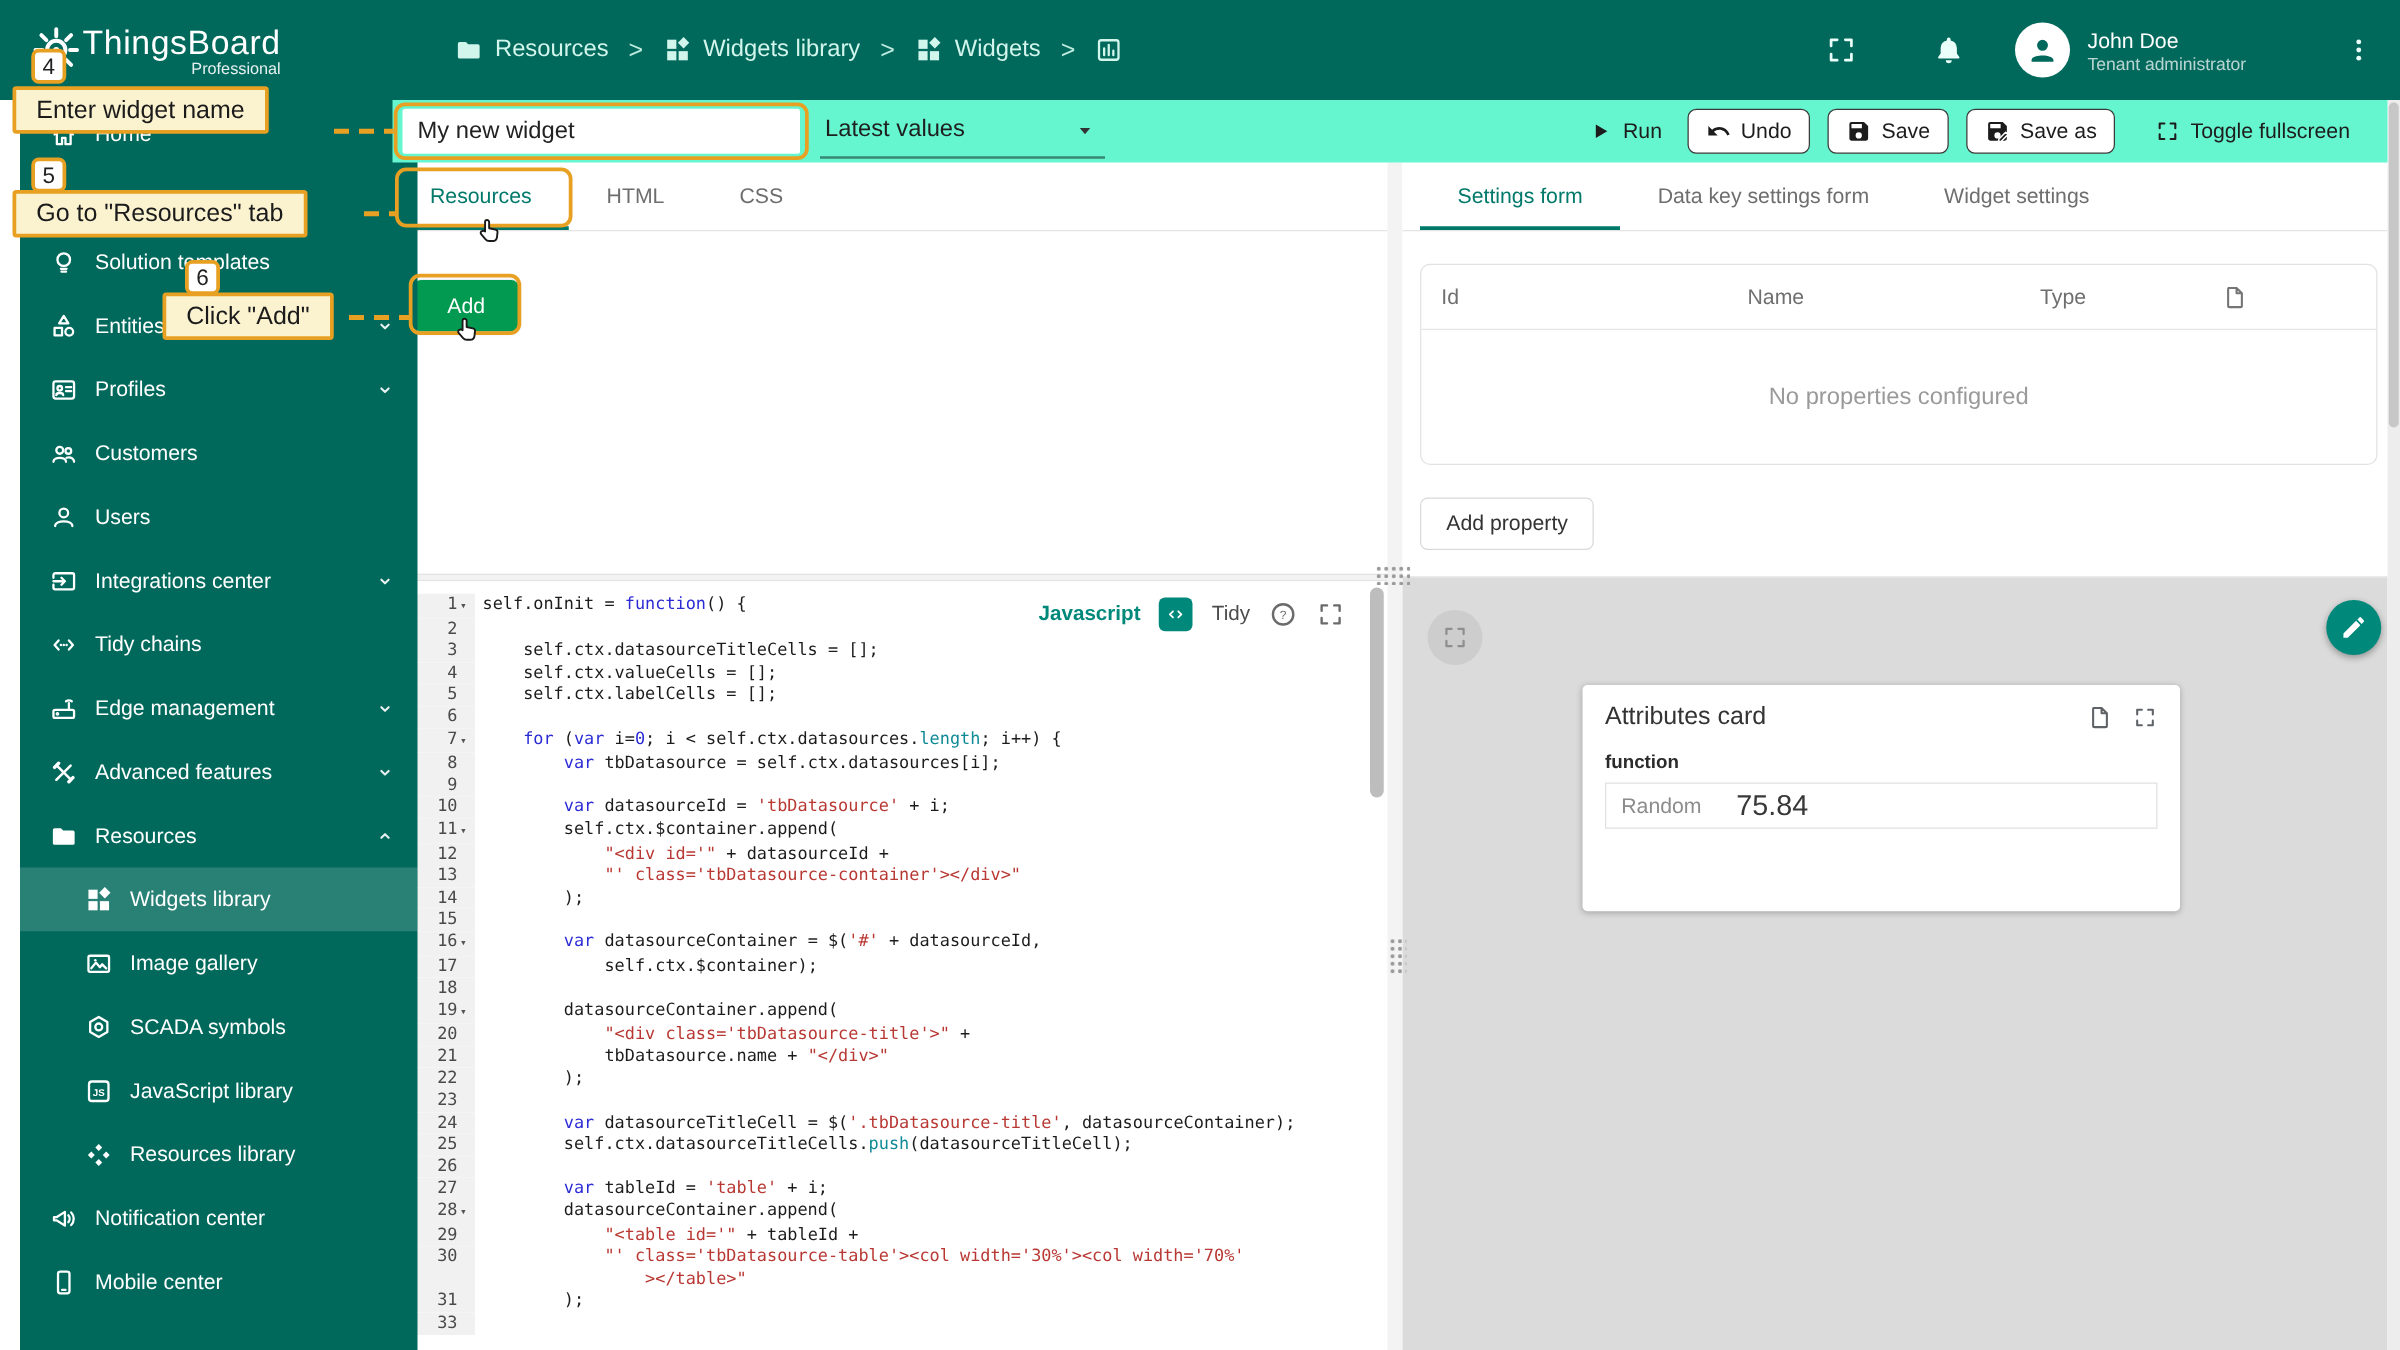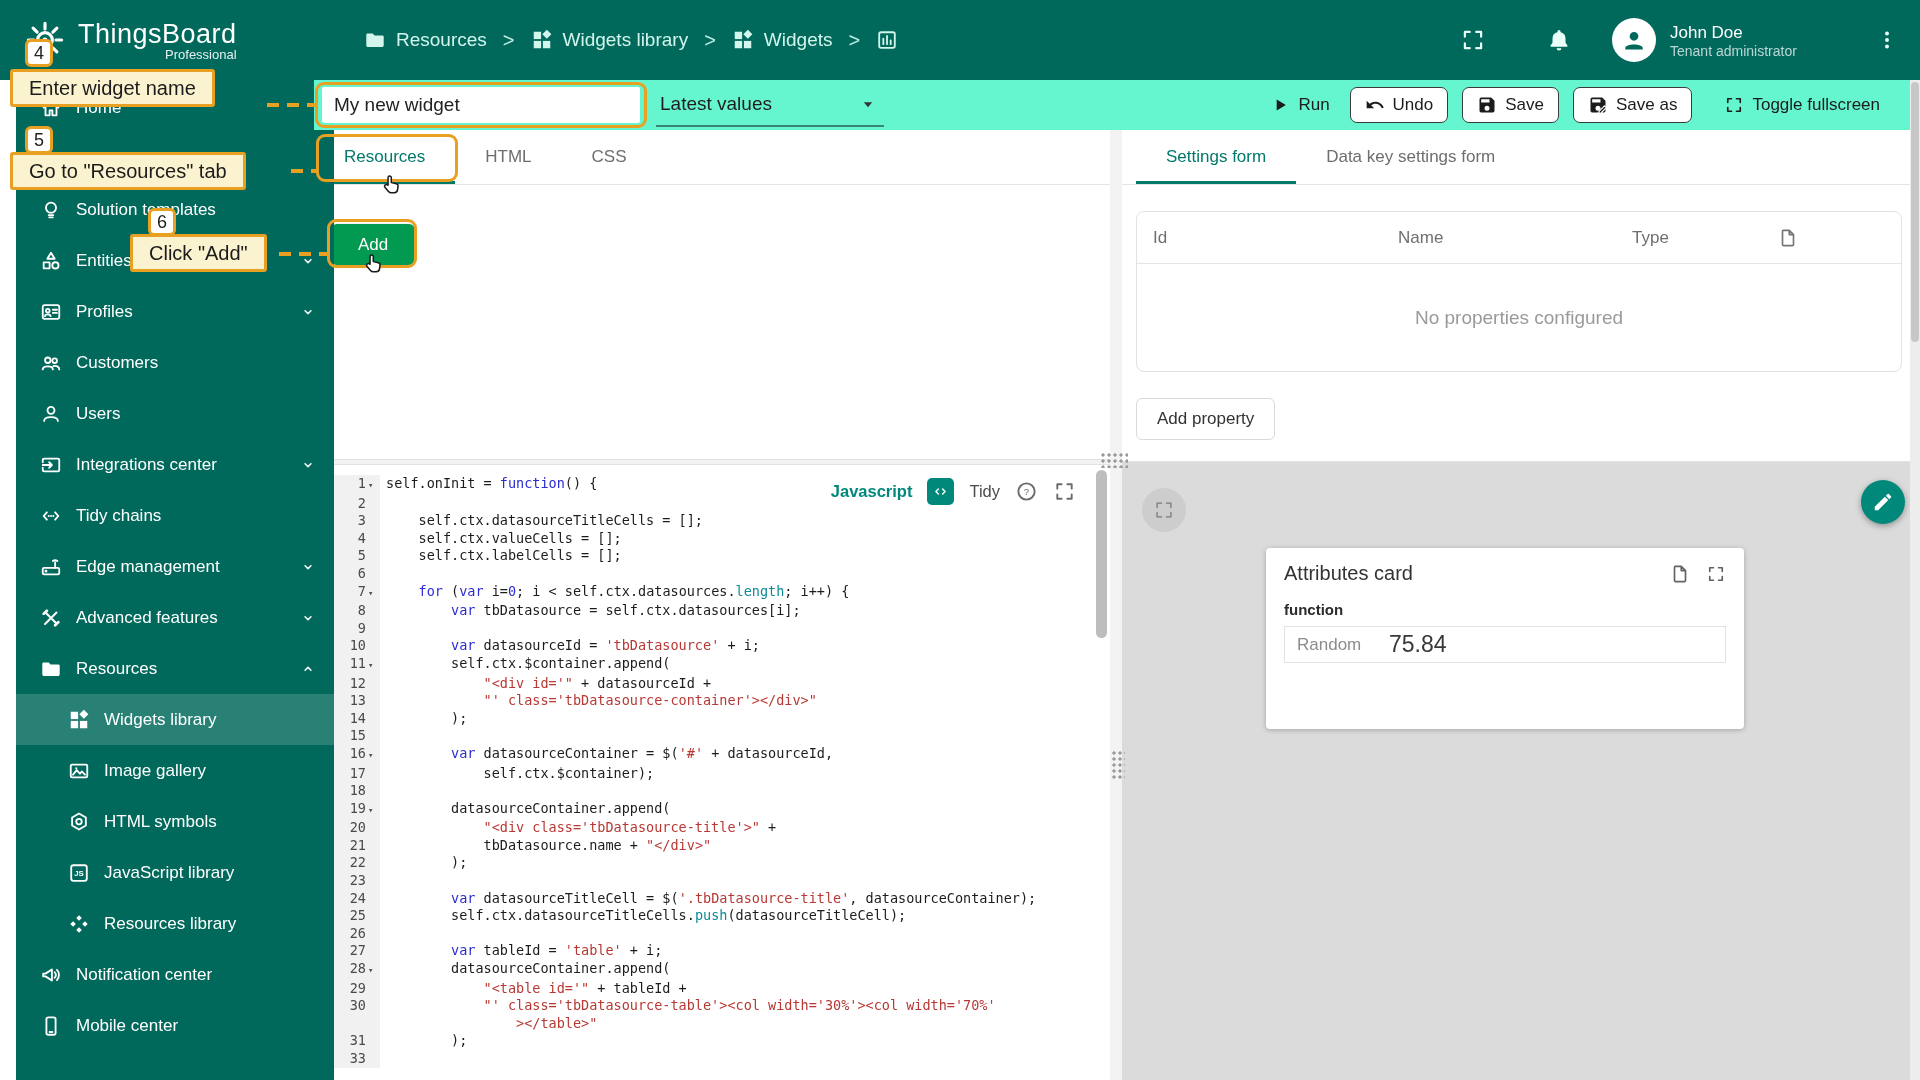--- a/index.html
+++ b/index.html
@@ -5,21 +5,21 @@
 *{margin:0;padding:0;box-sizing:border-box}
 html,body{width:1920px;height:1080px;overflow:hidden}
 body{font-family:"Liberation Sans",sans-serif;background:#fff;position:relative;
  --header-teal:#00695C;--mint:#65F6CF;--accent-teal:#00796B;--green:#019A50;
  --callout-orange:#E8A023;--callout-cream:#FBF3D0;--preview-gray:#DBDBDB}
 .icn{width:100%;height:100%;display:block}
 .iwrap{display:inline-flex;flex:none}
 
 
 .hdr{position:absolute;left:0;top:0;width:1920px;height:80px;background:var(--header-teal);display:flex;align-items:center;color:#fff;z-index:10}
-.logo{display:flex;align-items:center;gap:12px;padding-left:24px;width:314px;flex:none}
+.logo{display:flex;align-items:center;padding-left:24px;width:314px;flex:none}
 .logo-gear{width:42px;height:42px;color:#fff}
 .logo-text{display:flex;flex-direction:column;align-items:flex-end}
 .app-name{font-size:27px;font-weight:500;letter-spacing:.5px;line-height:30px}
 .app-ed{font-size:13px;opacity:.9;margin-top:-2px}
 .bc{display:flex;align-items:center;margin-left:50px;color:#D2F5EC;font-size:19px}
 .bc-item{display:flex;align-items:center;gap:10px;cursor:pointer}
 .bc-ic{width:22px;height:22px}
 .bc-sep{margin:0 16px;font-size:20px;color:#BEEBDF}
 .hdr-right{margin-left:auto;display:flex;align-items:center;padding-right:20px}
 .hbtn{width:26px;height:26px;color:#EAFFF9;cursor:pointer}
@@ -381,21 +381,21 @@
           </span>
           <span class="sb-label">Image gallery</span>
         </div>
         <div class="sb-item sub">
           <span class="iwrap sb-icn">
             <svg class="icn" viewBox="0 0 24 24" fill="none" stroke="currentColor" stroke-width="2" stroke-linecap="round" stroke-linejoin="round">
               <path d="M12 2.8 19.5 7.1V15.9L12 20.2 4.5 15.9V7.1Z"></path>
               <circle cx="12" cy="11.5" r="3"></circle>
             </svg>
           </span>
-          <span class="sb-label">HTML symbols</span>
+          <span class="sb-label">SCADA symbols</span>
         </div>
         <div class="sb-item sub">
           <span class="iwrap sb-icn">
             <svg class="icn" viewBox="0 0 24 24" fill="none" stroke="currentColor" stroke-width="2" stroke-linecap="round" stroke-linejoin="round">
               <rect x="3.5" y="3.5" width="17" height="17" rx="2.5"></rect>
               <text x="12" y="15.8" text-anchor="middle" font-size="8.5" font-weight="bold" fill="currentColor" stroke="none" font-family="Liberation Sans, sans-serif">JS</text>
             </svg>
           </span>
           <span class="sb-label">JavaScript library</span>
         </div>
@@ -656,20 +656,21 @@
   </section>
 
   <div class="vsplit"></div>
   <div class="dots dots-h"></div>
   <div class="dots dots-v"></div>
 
   <section class="rp">
     <div class="tabbar">
         <div class="tab active">Settings form</div>
         <div class="tab">Data key settings form</div>
+        <div class="tab">Widget settings</div>
       </div>
     <div class="props-card">
       <div class="props-head">
         <span>Id</span>
         <span>Name</span>
         <span>Type</span>
         <span class="iwrap">
             <svg class="icn" viewBox="0 0 24 24" fill="none" stroke="currentColor" stroke-width="2" stroke-linecap="round" stroke-linejoin="round">
               <path d="M6 2.8h7.5l5.1 5.1v11.9a1.4 1.4 0 0 1-1.4 1.4H6.8a1.4 1.4 0 0 1-1.4-1.4V4.2A1.4 1.4 0 0 1 6 2.8ZM13.5 2.8v5.1h5.1"></path>
             </svg>

